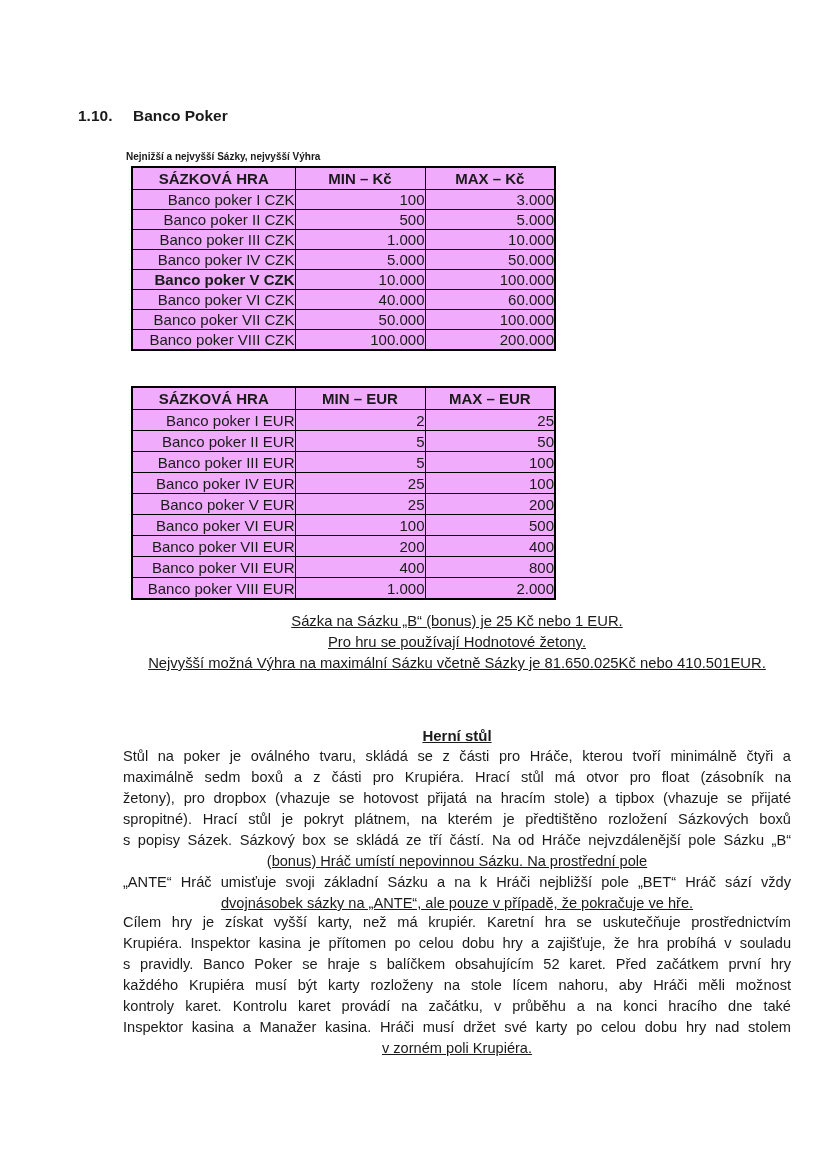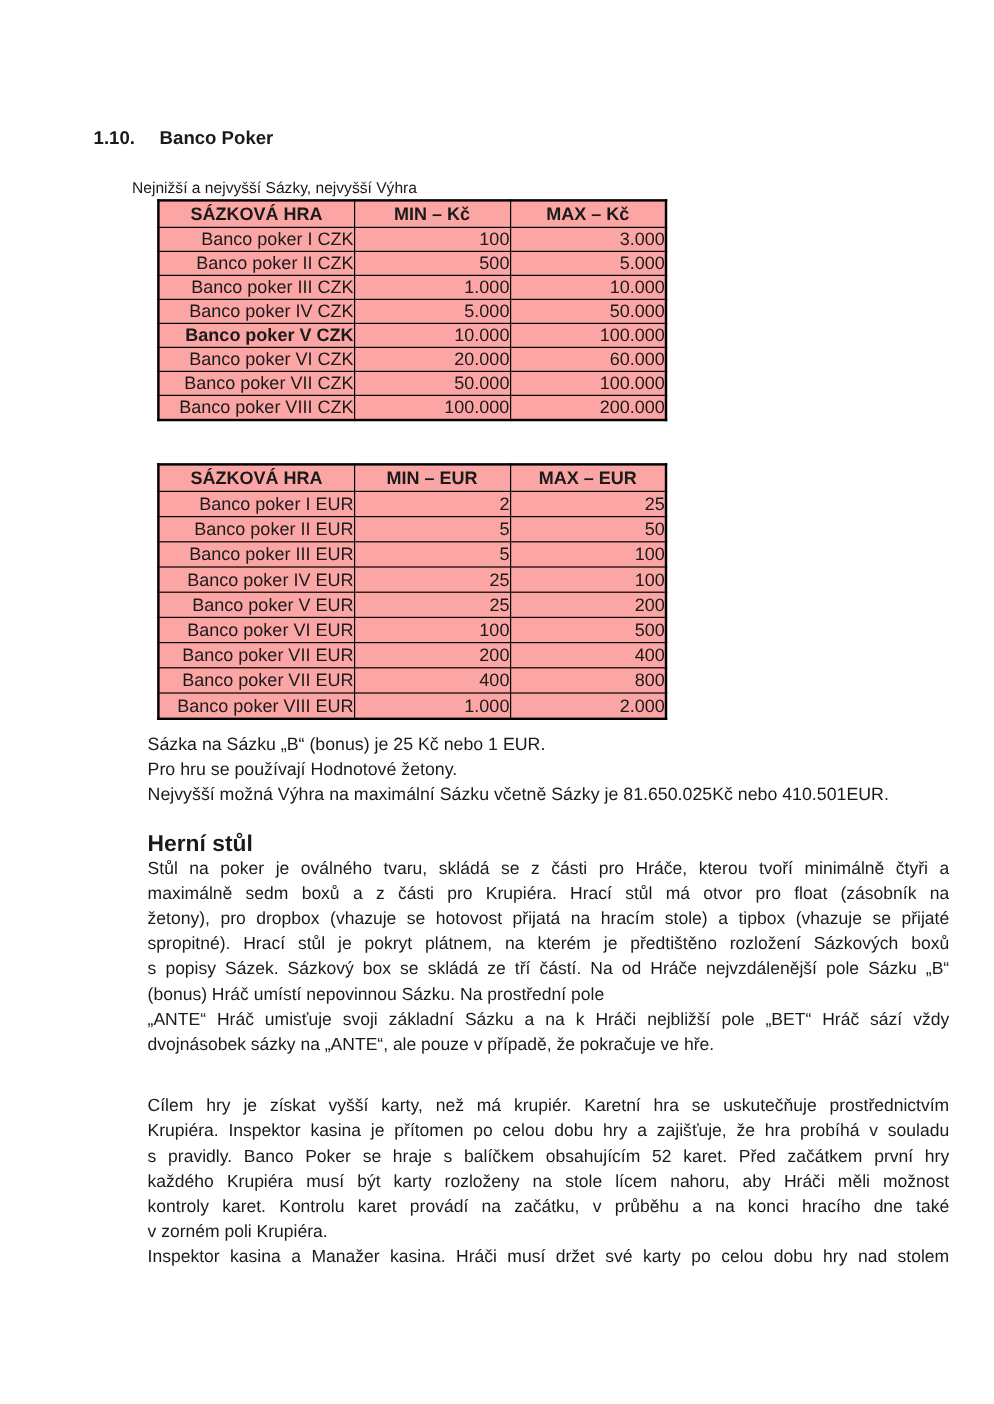--- a/index.html
+++ b/index.html
@@ -6,23 +6,23 @@
   .page{
     position:relative;width:828px;height:1170px;background:#ffffff;
     font-family:"Liberation Sans","DejaVu Sans",sans-serif;
     color:#1a1a1a;overflow:hidden;border-radius:12px;
   }
   .abs{position:absolute;}
   
   .sec-head{top:105px;left:78px;font-size:15.5px;font-weight:bold;line-height:21px;}
   .sec-head .num{display:inline-block;width:55px;}
   
-  .tbl-heading{top:146px;left:110px;font-size:13px;font-weight:normal;line-height:21px;}
-  
-  table.limits{border-collapse:collapse;table-layout:fixed;background:#fca5a5;}
+  .tbl-heading{top:146px;left:126px;font-size:10px;font-weight:bold;line-height:21px;}
+  
+  table.limits{border-collapse:collapse;table-layout:fixed;background:#f0abfc;}
   table.limits, table.limits td, table.limits th{border:1px solid #000;}
   table.limits{border-width:2px;}
   table.limits th{
     font-size:15px;font-weight:bold;text-align:center;padding:0;height:21px;line-height:20px;
   }
   table.limits td{
     font-size:15px;font-weight:normal;text-align:right;padding:0;height:19px;line-height:18px;
   }
   #czk-table{top:166px;left:131px;}
   #eur-table{top:386px;left:131px;}
@@ -33,24 +33,24 @@
   #czk-table tbody tr:nth-child(6) td:nth-child(2){text-indent:14px;}
   .col-game{width:163px;}
   .col-min{width:130px;}
   .col-max{width:130px;}
   
   .notes{top:611px;left:123px;width:668px;font-size:14.8px;line-height:21px;}
   
   .text-section{left:123px;width:668px;font-size:14.6px;line-height:21px;}
   #section-0{top:693px;}
   #section-1{top:912px;}
-  .text-section .heading{font-weight:bold;font-size:19px;}
+  .text-section .heading{font-weight:bold;font-size:15px;margin-top:32px;}
   .line{height:21px;overflow:hidden;}
   .line.just{text-align:justify;text-align-last:justify;}
-  .line.plain{text-align:left;}
+  .line.plain{text-align:center;text-decoration:underline;}
 </style>
 </head>
 <body>
 
 <div class="page">
 
   <div class="abs sec-head">
     <span class="num">1.10.</span><span>Banco Poker</span>
   </div>
 
@@ -90,21 +90,21 @@
           <td>5.000</td>
           <td>50.000</td>
         </tr>
         <tr>
           <td>Banco poker V CZK</td>
           <td>10.000</td>
           <td>100.000</td>
         </tr>
         <tr>
           <td>Banco poker VI CZK</td>
-          <td>20.000</td>
+          <td>40.000</td>
           <td>60.000</td>
         </tr>
         <tr>
           <td>Banco poker VII CZK</td>
           <td>50.000</td>
           <td>100.000</td>
         </tr>
         <tr>
           <td>Banco poker VIII CZK</td>
           <td>100.000</td>
@@ -192,18 +192,18 @@
         <div class="line plain">(bonus) Hráč umístí nepovinnou Sázku. Na prostřední pole</div>
         <div class="line just">„ANTE“ Hráč umisťuje svoji základní Sázku a na k Hráči nejbližší pole „BET“ Hráč sází vždy</div>
         <div class="line plain">dvojnásobek sázky na „ANTE“, ale pouze v případě, že pokračuje ve hře.</div>
       </div>
       <div class="abs text-section" id="section-1">
         <div class="line just">Cílem hry je získat vyšší karty, než má krupiér. Karetní hra se uskutečňuje prostřednictvím</div>
         <div class="line just">Krupiéra. Inspektor kasina je přítomen po celou dobu hry a zajišťuje, že hra probíhá v souladu</div>
         <div class="line just">s pravidly. Banco Poker se hraje s balíčkem obsahujícím 52 karet. Před začátkem první hry</div>
         <div class="line just">každého Krupiéra musí být karty rozloženy na stole lícem nahoru, aby Hráči měli možnost</div>
         <div class="line just">kontroly karet. Kontrolu karet provádí na začátku, v průběhu a na konci hracího dne také</div>
+        <div class="line just">Inspektor kasina a Manažer kasina. Hráči musí držet své karty po celou dobu hry nad stolem</div>
         <div class="line plain">v zorném poli Krupiéra.</div>
-        <div class="line just">Inspektor kasina a Manažer kasina. Hráči musí držet své karty po celou dobu hry nad stolem</div>
       </div>
     </div>
 
 </div>
 
 </body></html>

